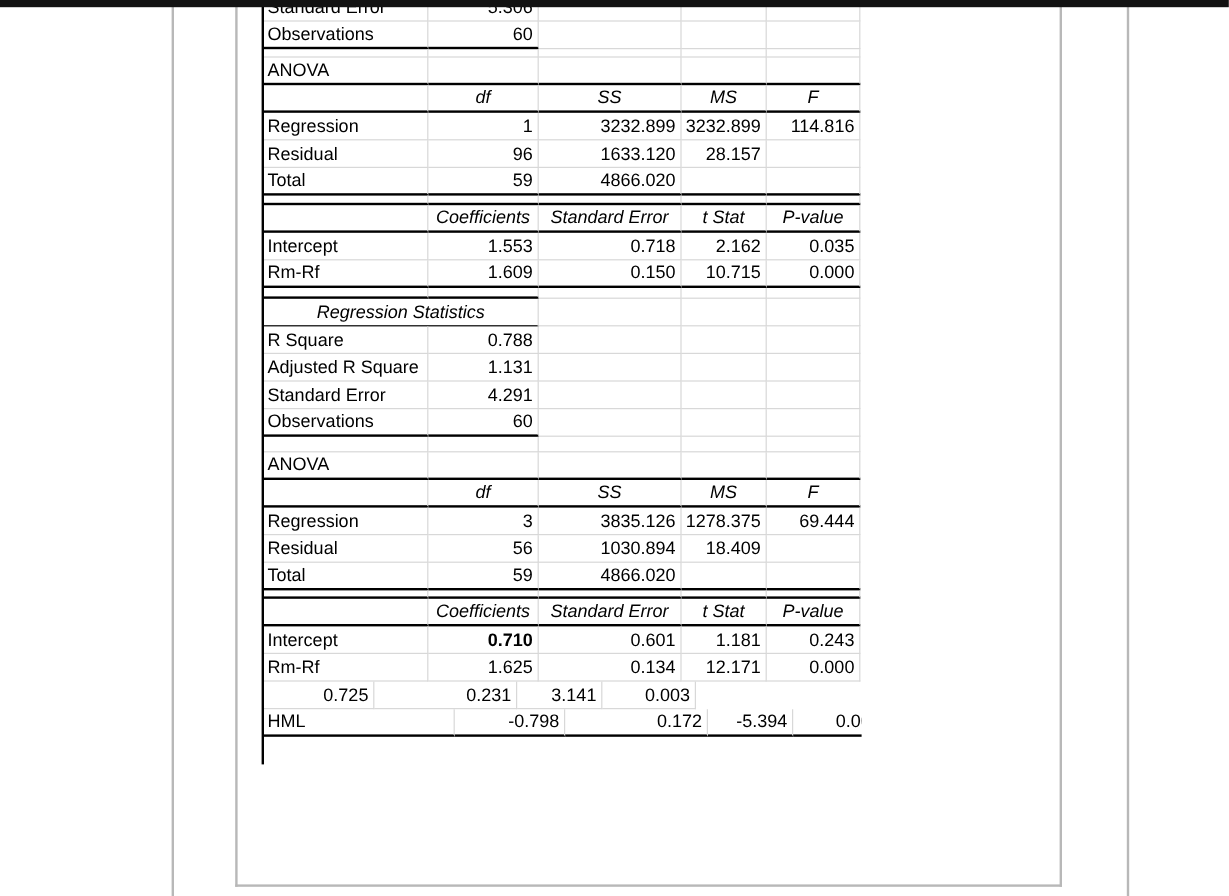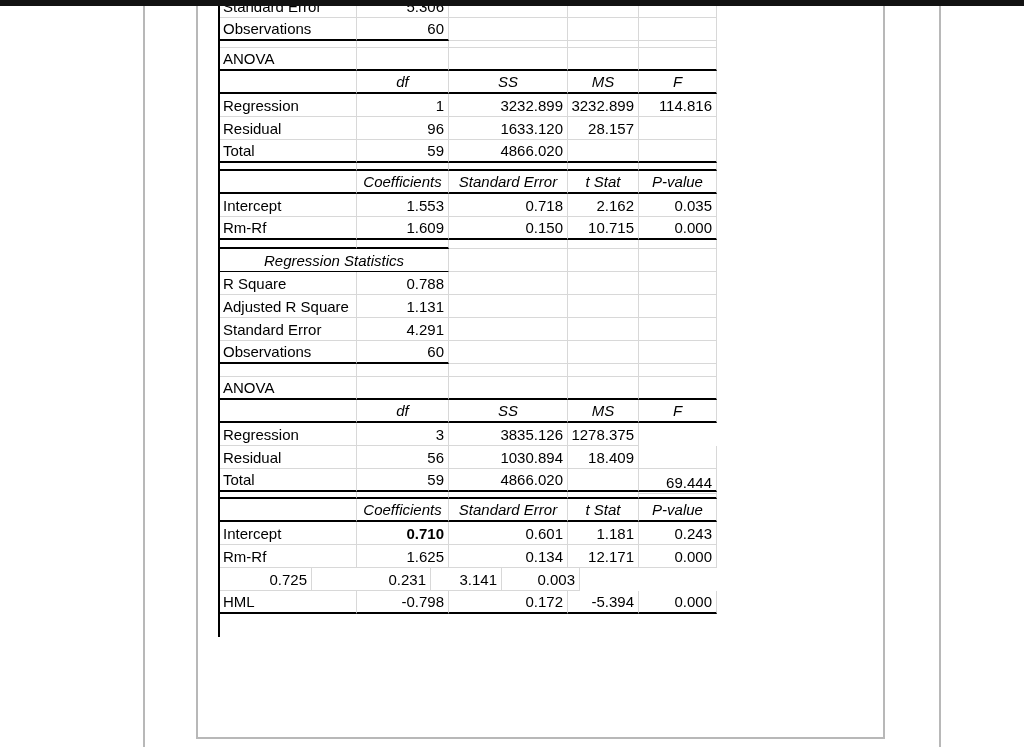--- a/index.html
+++ b/index.html
@@ -189,21 +189,21 @@
         <div class="cell hdr gr bb" style="width: 119px;">SS</div>
         <div class="cell hdr gr bb" style="width: 71px;">MS</div>
         <div class="cell hdr gr bb" style="width: 78px;">F</div>
         <div class="cell sliver" style="width: 3px;">S</div>
       </div>
       <div class="row" style="height: 23px;">
         <div class="cell lbl gr gb" style="width: 137px;">Regression</div>
         <div class="cell num gr gb" style="width: 92px;">3</div>
         <div class="cell num gr gb" style="width: 119px;">3835.126</div>
         <div class="cell num gr gb" style="width: 71px;">1278.375</div>
-        <div class="cell num gr gb" style="width: 78px; margin-top: 48px;">69.444</div>
+        <div class="cell num gr gb" style="width: 78px;">69.444</div>
       </div>
       <div class="row" style="height: 23px;">
         <div class="cell lbl gr gb" style="width: 137px;">Residual</div>
         <div class="cell num gr gb" style="width: 92px;">56</div>
         <div class="cell num gr gb" style="width: 119px;">1030.894</div>
         <div class="cell num gr gb" style="width: 71px;">18.409</div>
         <div class="cell num gr gb" style="width: 78px;"></div>
       </div>
       <div class="row" style="height: 23px;">
         <div class="cell lbl gr bb" style="width: 137px;">Total</div>
@@ -241,21 +241,21 @@
         <div class="cell num gr gb" style="width: 71px;">12.171</div>
         <div class="cell num gr gb" style="width: 78px;">0.000</div>
       </div>
       <div class="row" style="height: 23px;">
         <div class="cell num gr gb" style="width: 92px;">0.725</div>
         <div class="cell num gr gb" style="width: 119px;">0.231</div>
         <div class="cell num gr gb" style="width: 71px;">3.141</div>
         <div class="cell num gr gb" style="width: 78px;">0.003</div>
       </div>
       <div class="row" style="height: 23px;">
-        <div class="cell lbl gr bb" style="width: 137px;">HML</div>
+        <div class="cell lbl gr bb" style="width: 159px;">HML</div>
         <div class="cell num gr bb" style="width: 92px;">-0.798</div>
         <div class="cell num gr bb" style="width: 119px;">0.172</div>
         <div class="cell num gr bb" style="width: 71px;">-5.394</div>
         <div class="cell num gr bb" style="width: 78px;">0.000</div>
       </div>
     </div>
   <div class="top-bar"></div>
 </div>
 
 </body></html>

